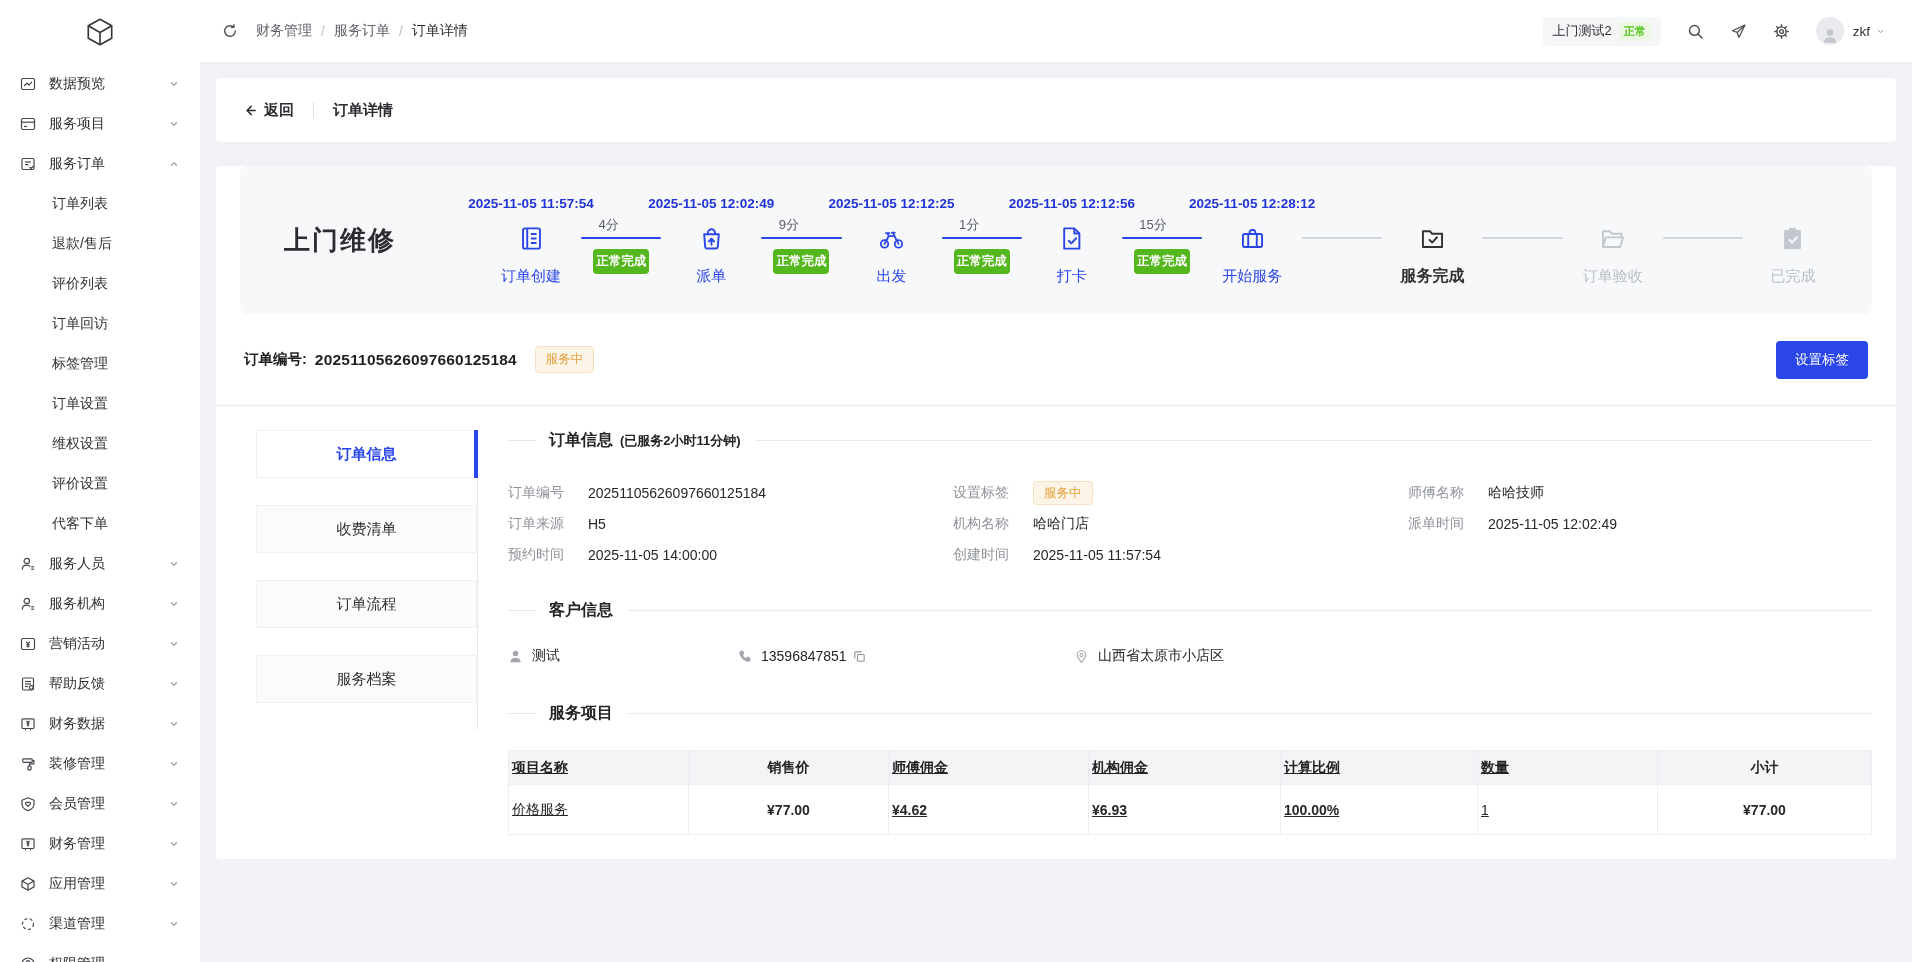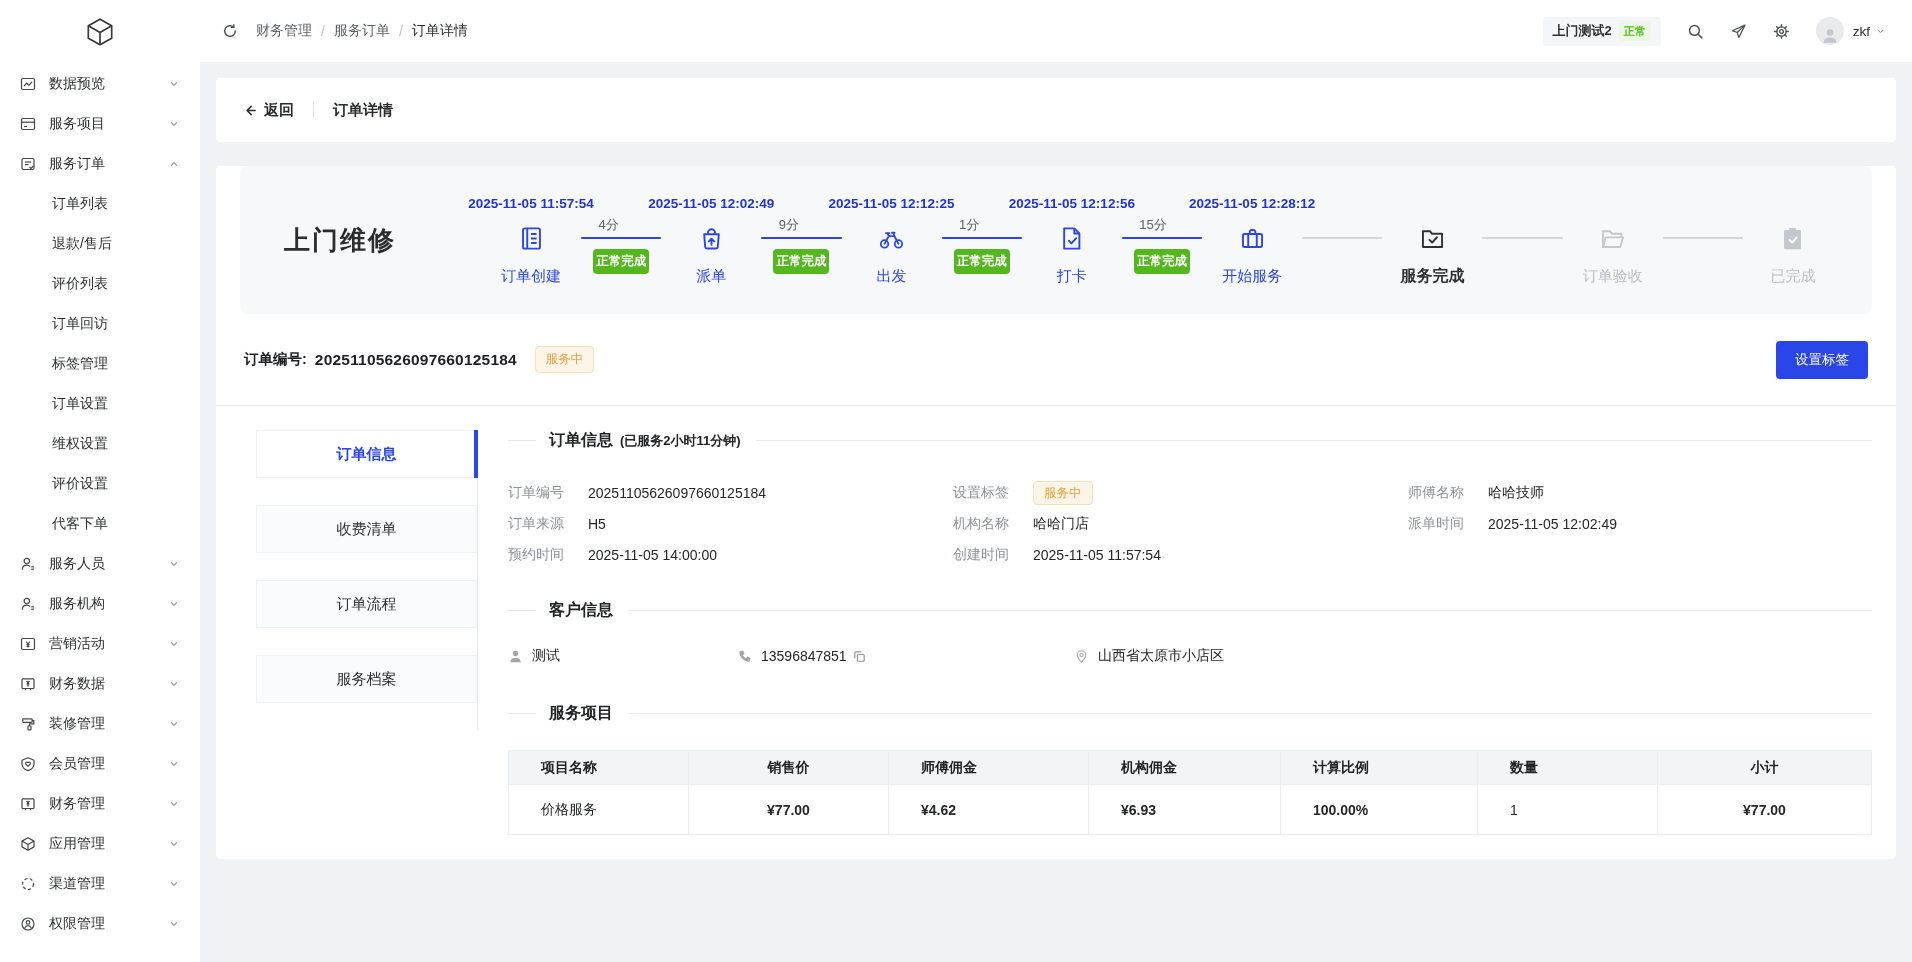--- a/index.html
+++ b/index.html
@@ -21,21 +21,21 @@
 
   
   .main { flex:1; display:flex; flex-direction:column; min-width:0; }
   .topbar { height:62px; background:#fff; display:flex; align-items:center; padding:0 26px 0 22px; flex:none; }
   .tb-refresh { width:16px; height:16px; color:#4e5155; margin-right:18px; cursor:pointer; }
   .crumbs { display:flex; align-items:center; font-size:14px; flex:1; }
   .crumb { color:#5d6066; cursor:pointer; }
   .crumb-sep { color:#c0c4cc; margin:0 9px; }
   .crumb.current { color:#2b2c30; font-weight:500; cursor:default; }
   .ws-pill { background:#f5f6f8; border-radius:4px; padding:5px 10px; display:flex; align-items:center; cursor:pointer; }
-  .ws-name { font-size:13px; color:#2f3033; font-weight:700; }
+  .ws-name { font-size:13px; color:#2f3033; font-weight:400; }
   .ws-status { margin-left:7px; font-size:11px; color:#52c41a; background:#ecf8e3; border-radius:3px; padding:2px 5px; font-weight:600; }
   .tb-icon { width:17px; height:17px; color:#4e5155; margin-left:26px; cursor:pointer; }
   .avatar { width:28px; height:28px; border-radius:50%; background:#e9eaee; margin-left:26px; display:flex; align-items:flex-end; justify-content:center; overflow:hidden; cursor:pointer; }
   .avatar svg { width:18px; height:18px; color:#c3c6cd; }
   .tb-user { font-size:13.5px; color:#2f3033; margin-left:9px; cursor:pointer; }
   .tb-caret { width:11px; height:11px; color:#8f9399; margin-left:5px; cursor:pointer; }
 
   .content { flex:1; padding:16px; overflow:hidden; }
   .card { background:#fff; border-radius:4px; }
 
@@ -101,21 +101,21 @@
   .cust-ic { width:15px; height:15px; color:#a3a6ad; margin-right:9px; flex:none; }
   .cust-name { width:229px; display:flex; align-items:center; }
   .cust-phone { width:337px; display:flex; align-items:center; }
   .copy-ic { width:15px; height:15px; color:#8f9399; margin-left:5px; cursor:pointer; }
   .cust-addr { display:flex; align-items:center; }
 
   table.svc { width:100%; border-collapse:collapse; table-layout:fixed; }
   .svc th, .svc td { border:1px solid #ebeef3; font-size:14px; }
   .svc th { background:#f3f4f6; height:34px; font-weight:600; color:#232426; }
   .svc td { height:50px; color:#262729; background:#fff; }
-  .al { text-align:left; padding-left:32px; }
+  .al { text-align:left; padding-left:3px;text-decoration:underline; }
   .ac { text-align:center; }
   .c1{width:180px}.c2{width:200px}.c3{width:200px}.c4{width:192px}.c5{width:197px}.c6{width:180px}
   .v-price { font-weight:700; color:#232426; }
   .v-master { font-weight:700; color:#e6a23c; }
   .v-agency { font-weight:700; color:#2b46e8; }
   .v-ratio { font-weight:700; color:#9c26d9; }
   .v-sub { font-weight:700; color:#e81414; }
 </style>
 </head>
 <body>
@@ -324,20 +324,29 @@
         <span class="ni-label">服务机构</span>
         <svg class="ni-chev">
             <use href="#i-chev"></use>
           </svg>
       </div>
       <div class="nav-item">
         <svg class="ni-icon">
             <use href="#i-promo"></use>
           </svg>
         <span class="ni-label">营销活动</span>
+        <svg class="ni-chev">
+            <use href="#i-chev"></use>
+          </svg>
+      </div>
+      <div class="nav-item">
+        <svg class="ni-icon">
+            <use href="#i-doc"></use>
+          </svg>
+        <span class="ni-label">帮助反馈</span>
         <svg class="ni-chev">
             <use href="#i-chev"></use>
           </svg>
       </div>
       <div class="nav-item">
         <svg class="ni-icon">
             <use href="#i-pos"></use>
           </svg>
         <span class="ni-label">财务数据</span>
         <svg class="ni-chev">

